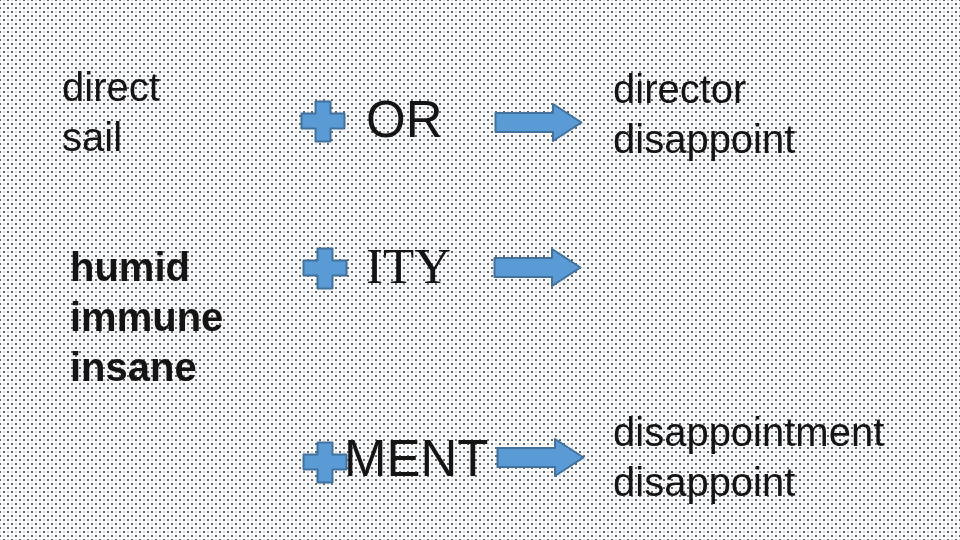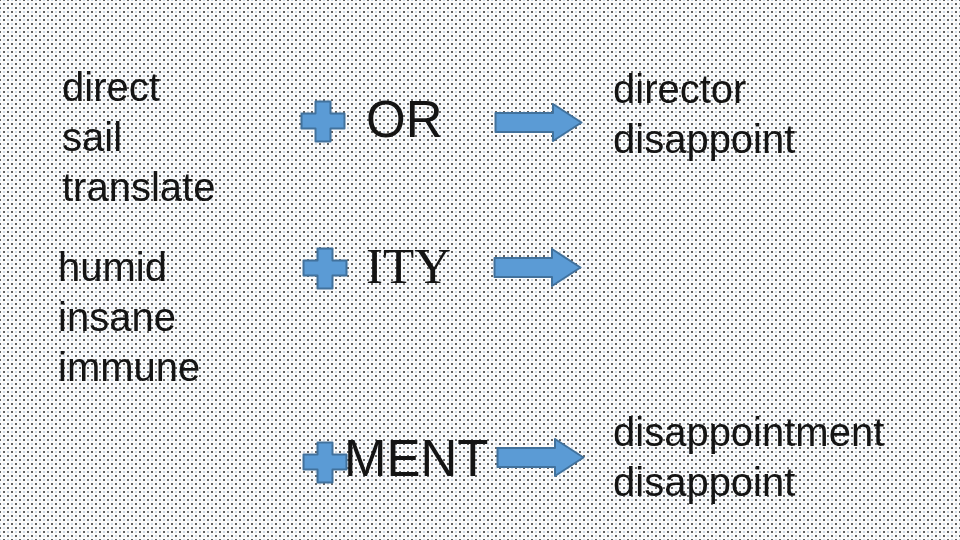--- a/index.html
+++ b/index.html
@@ -16,21 +16,21 @@
       radial-gradient(circle,#cfdae6 0.8px,transparent 1.3px);
     background-size:8px 8px,8px 8px,4px 4px;
     background-position:0 0,4px 4px,2px 2px;
   }
   .words{position:absolute;font-size:40px;line-height:50px;white-space:nowrap;margin-top:44px;}
   .suffix{position:absolute;font-size:51px;line-height:50px;white-space:nowrap;}
   .plus,.arrow{position:absolute;}
   .plus svg,.arrow svg{display:block;}
 
   .base.r1{left:62px;top:18px;}
-  .base.r2{left:58px;top:198px;}
+  .base.r2{left:70px;top:198px;font-weight:bold;}
   .base.r3{left:62px;top:390px;}
 
   .result.r1{left:613px;top:20px;}
   .result.r2{left:613px;top:203px;}
   .result.r3{left:613px;top:363px;}
 
   .plus.r1{left:300px;top:100px;}
   .plus.r2{left:302px;top:247px;}
   .plus.r3{left:302px;top:441px;}
 
@@ -43,21 +43,20 @@
   .arrow.r3{left:496px;top:437px;}
 </style>
 </head>
 <body>
 
 <div class="slide">
 
   <div class="words base r1">
     <div>direct</div>
     <div>sail</div>
-    <div>translate</div>
   </div>
 
   <div class="plus r1">
     <svg width="46" height="43" viewBox="0 0 46 43">
       <path d="M15.5 1.5 H30.5 V13.5 H44.5 V28.5 H30.5 V41.5 H15.5 V28.5 H1.5 V13.5 H15.5 Z" fill="#5b9bd5" stroke="#41719c" stroke-width="2" stroke-linejoin="round"></path>
     </svg>
   </div>
 
   <div class="suffix r1">OR</div>
 
@@ -67,22 +66,22 @@
     </svg>
   </div>
 
   <div class="words result r1">
     <div>director</div>
     <div>disappoint</div>
   </div>
 
   <div class="words base r2">
     <div>humid</div>
+    <div>immune</div>
     <div>insane</div>
-    <div>immune</div>
   </div>
 
   <div class="plus r2">
     <svg width="46" height="43" viewBox="0 0 46 43">
       <path d="M15.5 1.5 H30.5 V13.5 H44.5 V28.5 H30.5 V41.5 H15.5 V28.5 H1.5 V13.5 H15.5 Z" fill="#5b9bd5" stroke="#41719c" stroke-width="2" stroke-linejoin="round"></path>
     </svg>
   </div>
 
   <div class="suffix r2">ITY</div>
 

